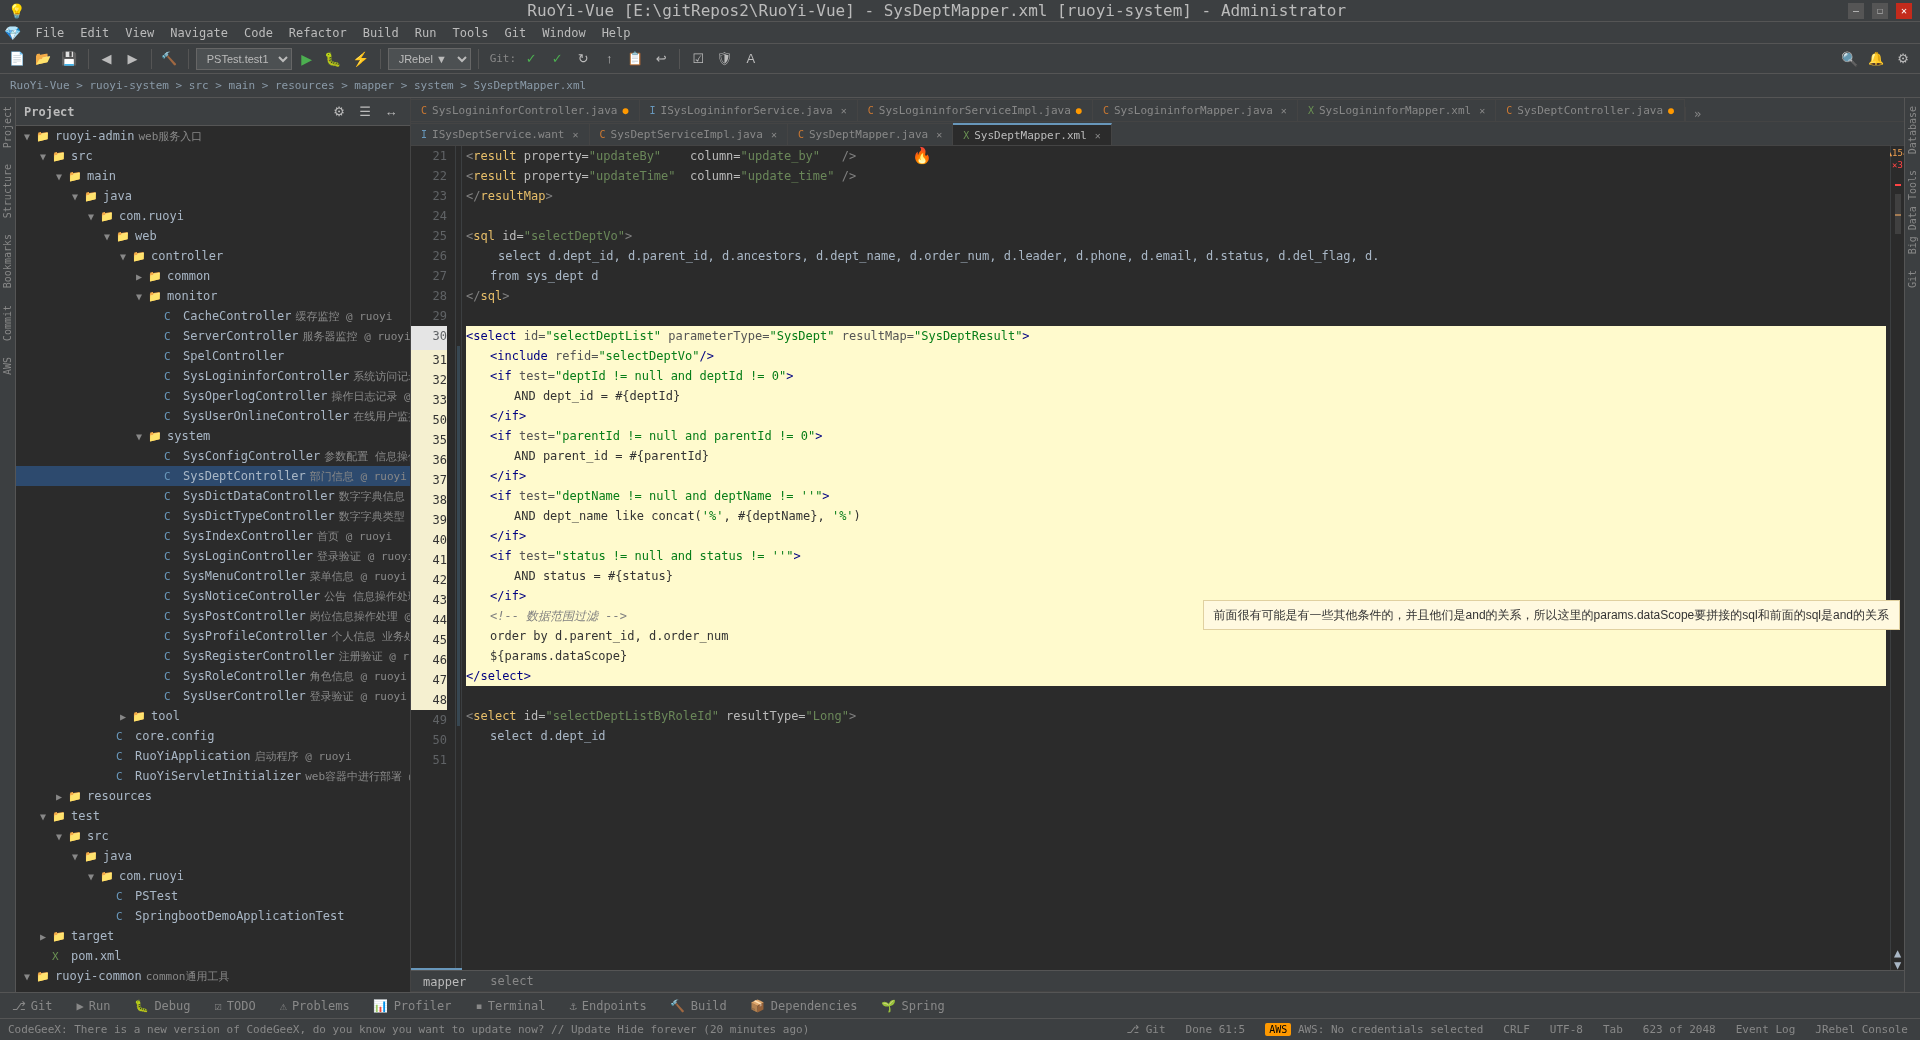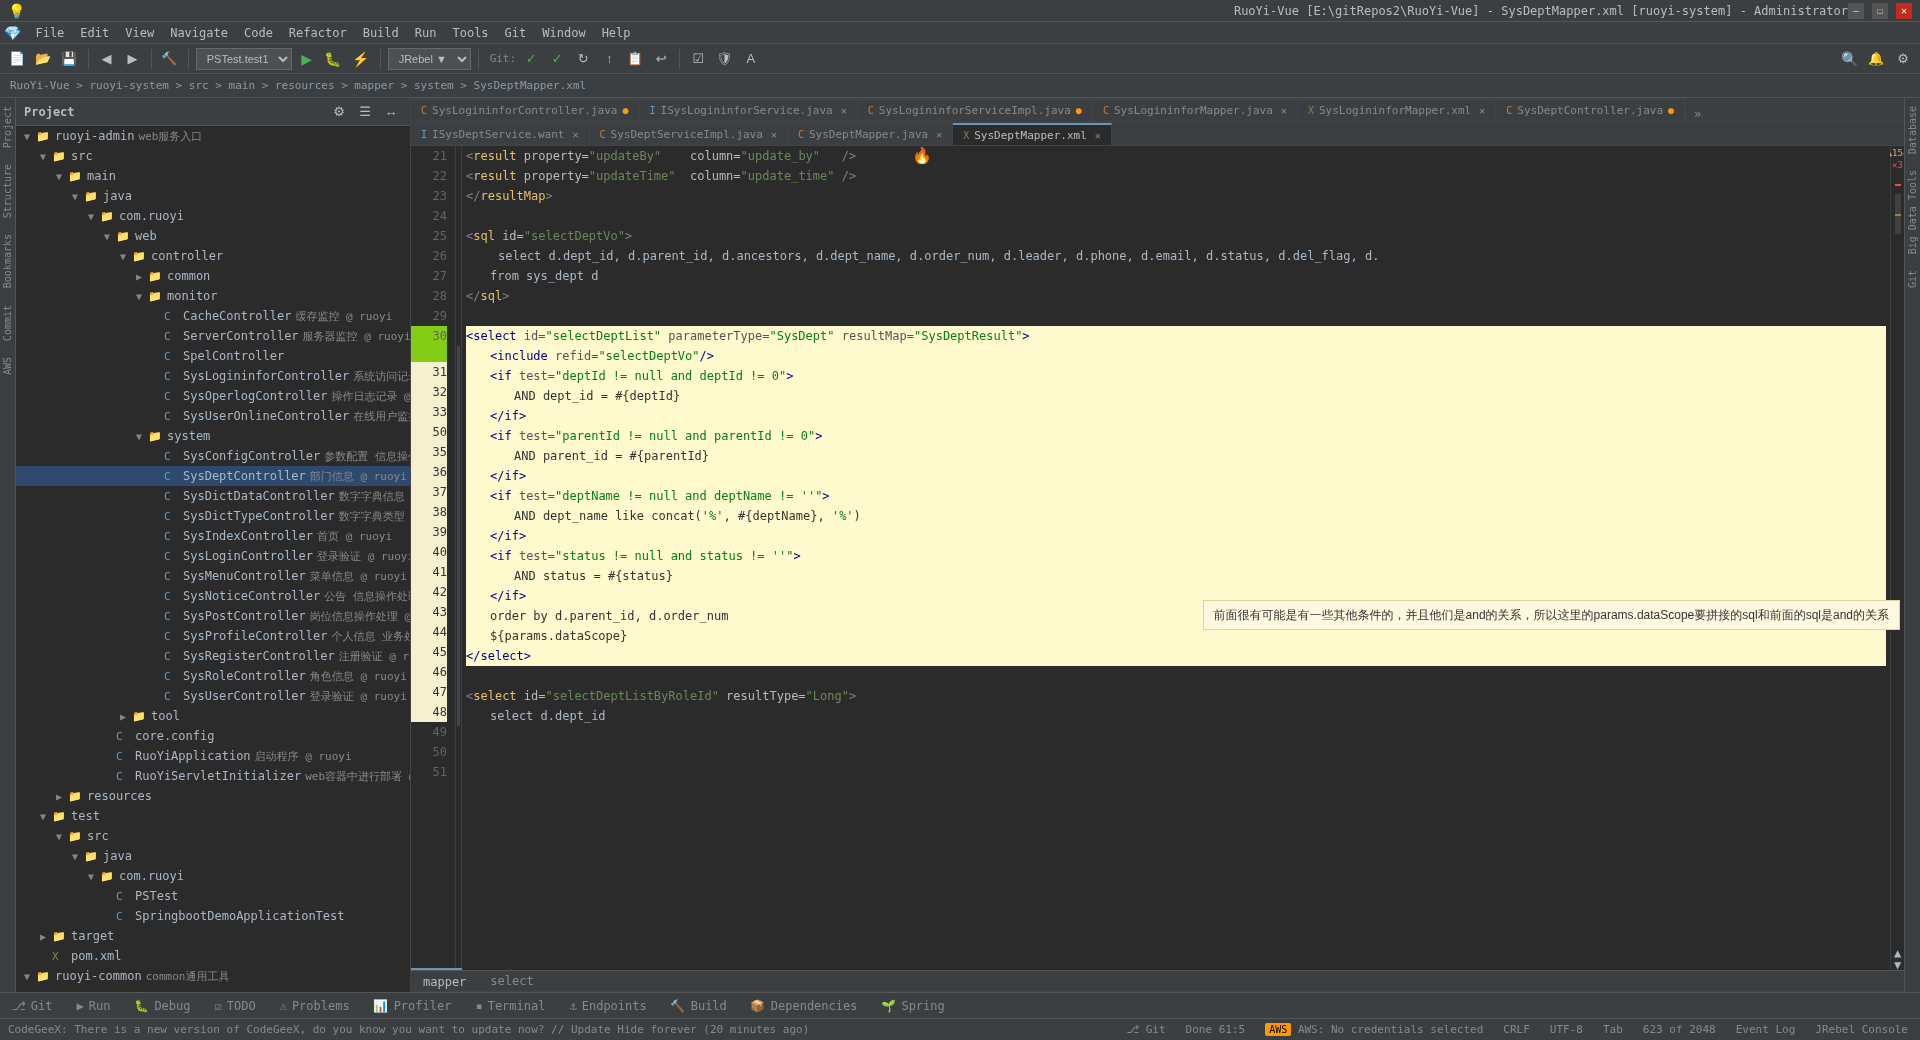--- a/index.html
+++ b/index.html
@@ -1,21 +1,21 @@
 <!DOCTYPE html>
 <html><head>
   <meta charset="utf-8">
   <style>
     * { margin: 0; padding: 0; box-sizing: border-box; }
     body { font-family: 'Consolas', 'Monaco', monospace; font-size: 12px; background: #2b2b2b; color: #a9b7c6; overflow: hidden; width: 1920px; height: 1040px; display: flex; flex-direction: column; }
 
     
     #title-bar { height: 22px; background: #3c3f41; display: flex; align-items: center; justify-content: space-between; padding: 0 8px; border-bottom: 1px solid #555; color: #bbb; font-size: 11px; }
     #title-bar .left { display: flex; align-items: center; gap: 6px; }
-    #title-bar .title-text { flex: 1; text-align: right; font-size: 12px; }
+    #title-bar .title-text { flex: 1; text-align: center; font-size: 16px; }
     #title-bar .window-controls { display: flex; gap: 8px; }
     #title-bar .win-btn { width: 16px; height: 16px; background: #555; display: flex; align-items: center; justify-content: center; font-size: 10px; cursor: pointer; color: #ccc; }
 
     
     #menu-bar { height: 22px; background: #3c3f41; display: flex; align-items: center; padding: 0 4px; border-bottom: 1px solid #555; flex-shrink: 0; }
     .menu-item { padding: 2px 8px; font-size: 12px; color: #bbb; cursor: pointer; height: 22px; display: flex; align-items: center; }
 
     
     #toolbar { height: 30px; background: #3c3f41; display: flex; align-items: center; padding: 0 6px; gap: 4px; border-bottom: 1px solid #555; flex-shrink: 0; }
     .toolbar-btn { height: 22px; min-width: 22px; background: transparent; border: none; color: #bbb; cursor: pointer; display: flex; align-items: center; justify-content: center; font-size: 13px; padding: 0 3px; }
@@ -534,21 +534,21 @@
       <div id="line-numbers">
         <div style="height:20px;">21</div>
         <div style="height:20px;">22</div>
         <div style="height:20px;">23</div>
         <div style="height:20px;">24</div>
         <div style="height:20px;">25</div>
         <div style="height:20px;">26</div>
         <div style="height:20px;">27</div>
         <div style="height:20px;">28</div>
         <div style="height:20px;">29</div>
-        <div style="height:36px; background:#84cc16;">30</div>
+        <div style="height:24px; background:#e5e5e5;">30</div>
         <div style="height:20px; background:#f5f0d0; color:#333;">31</div>
         <div style="height:20px; background:#f5f0d0; color:#333;">32</div>
         <div style="height:20px; background:#f5f0d0; color:#333;">33</div>
         <div style="height:20px; background:#f5f0d0; color:#333;">50</div>
         <div style="height:20px; background:#f5f0d0; color:#333;">35</div>
         <div style="height:20px; background:#f5f0d0; color:#333;">36</div>
         <div style="height:20px; background:#f5f0d0; color:#333;">37</div>
         <div style="height:20px; background:#f5f0d0; color:#333;">38</div>
         <div style="height:20px; background:#f5f0d0; color:#333;">39</div>
         <div style="height:20px; background:#f5f0d0; color:#333;">40</div>
@@ -621,20 +621,21 @@
         <div class="code-line" style="background:#fffacd; color:#333; position:relative;">
           <span style="margin-left:48px;">AND status = #{status}</span>
           
           <div style="position: fixed; right: 20px; top: 600px; background: rgb(255, 249, 224); border: 1px solid rgb(224, 208, 160); padding: 4px 10px; font-size: 12px; color: rgb(51, 51, 51); max-width: 720px; white-space: nowrap; z-index: 1000; font-family: SimSun, sans-serif;">
             前面很有可能是有一些其他条件的，并且他们是and的关系，所以这里的params.dataScope要拼接的sql和前面的sql是and的关系
           </div>
         </div>
 
         <div class="code-line" style="background:#fffacd; color:#333;"><span style="margin-left:24px; color:#000080;">&lt;/</span><span style="color:#000080;">if</span><span style="color:#000080;">&gt;</span></div>
 
+        <div class="code-line" style="background:#fffacd; color:#333;"><span style="margin-left:24px; color:#808080; font-style:italic;">&lt;!-- 数据范围过滤 --&gt;</span></div>
 
         <div class="code-line" style="background:#fffacd; color:#333;"><span style="margin-left:24px;">order by d.parent_id, d.order_num</span></div>
 
         <div class="code-line" style="background:#fffacd; color:#333;"><span style="margin-left:24px;">${params.dataScope}</span></div>
 
         <div class="code-line" style="background:#fffacd; color:#333;"><span style="color:#000080;">&lt;/</span><span style="color:#000080;">select</span><span style="color:#000080;">&gt;</span></div>
 
         <div class="code-line"> </div>
 
         <div class="code-line"><span style="color:#808080;">&lt;</span><span style="color:#e8bf6a;">select</span><span style="color:#bababa;"> id=</span><span style="color:#6a8759;">"selectDeptListByRoleId"</span><span style="color:#bababa;"> resultType=</span><span style="color:#6a8759;">"Long"</span><span style="color:#808080;">&gt;</span></div>

